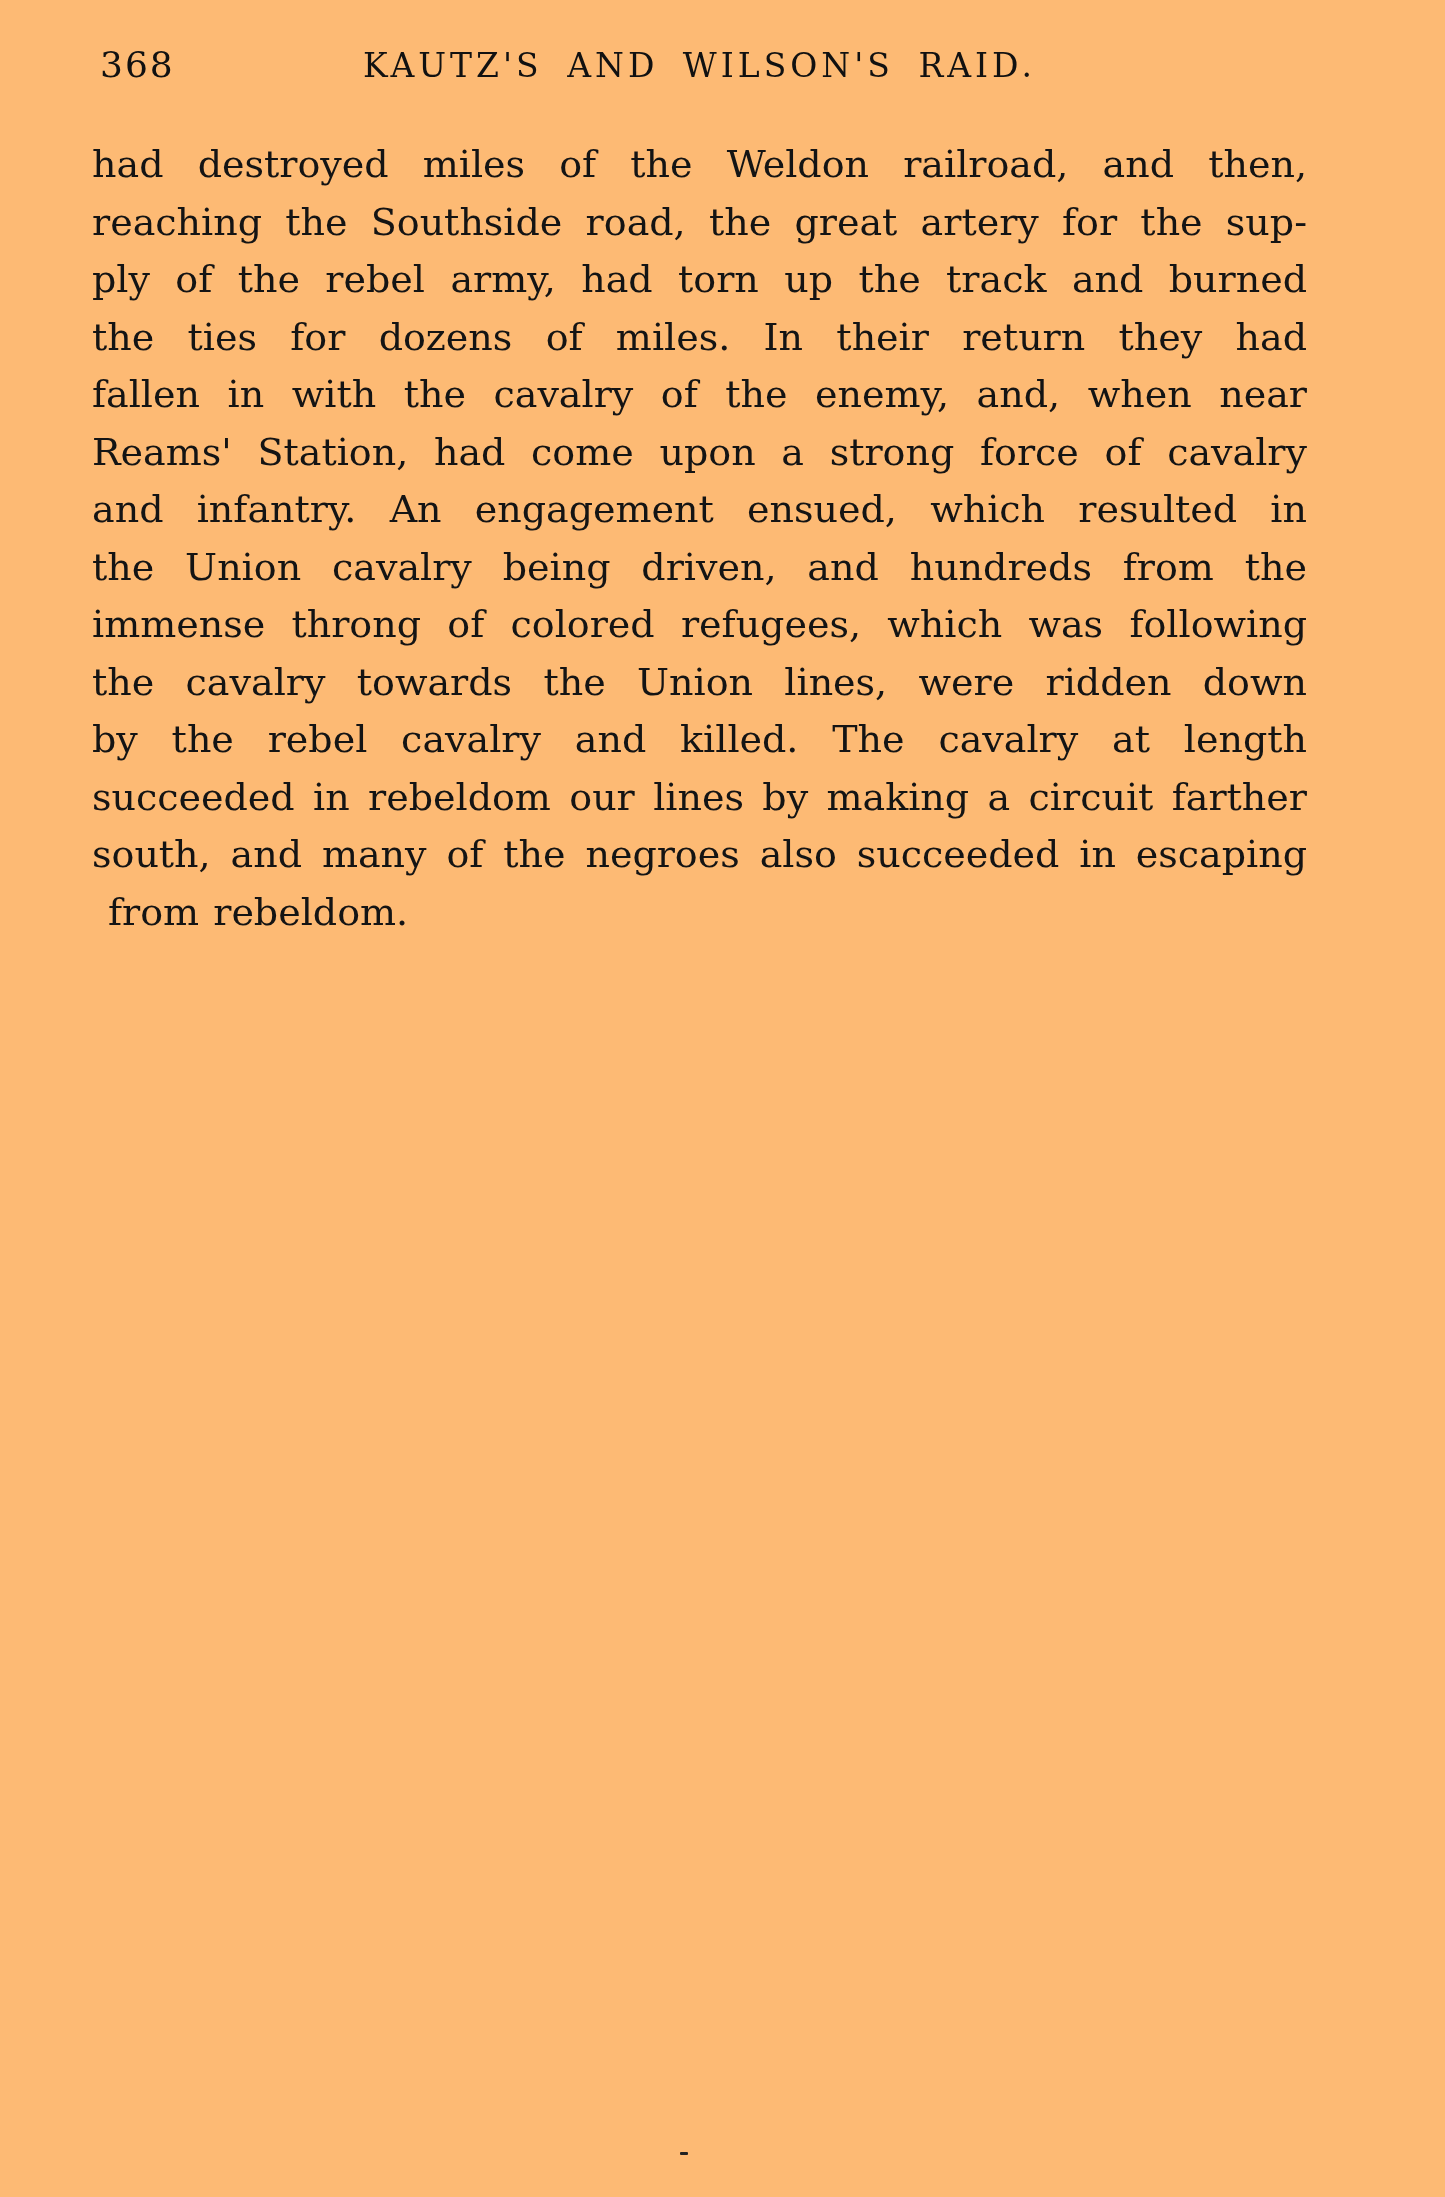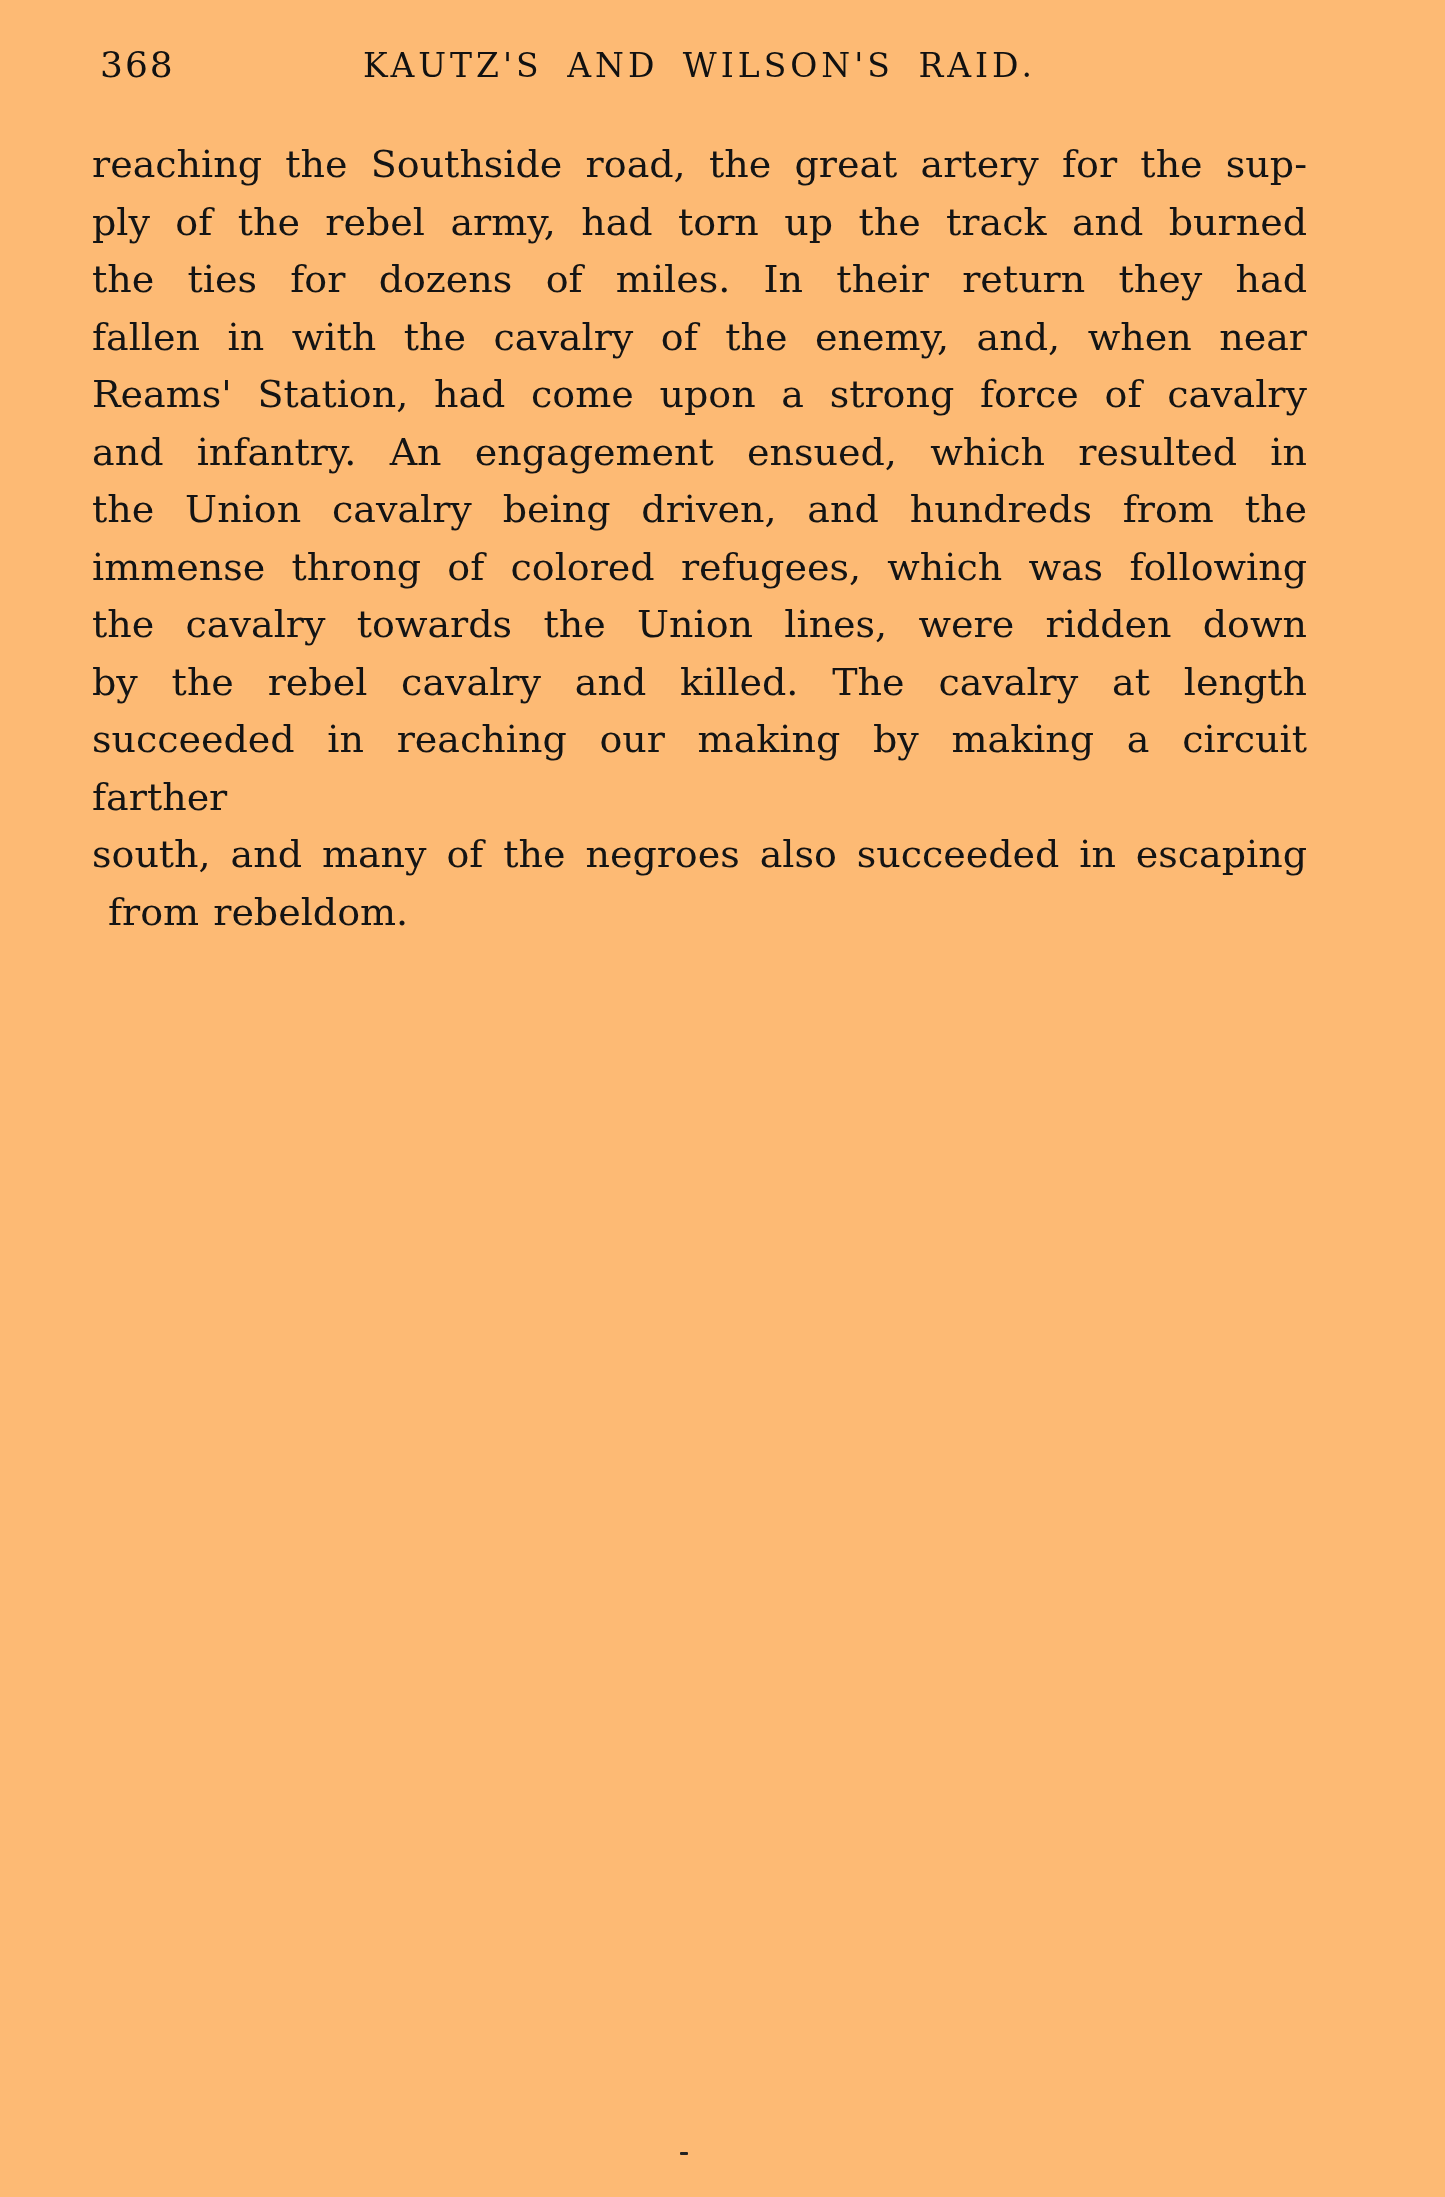--- a/index.html
+++ b/index.html
@@ -77,30 +77,31 @@
 <body>
 
 <div class="page">
 
   <div class="running-head">
     <div class="page-number">368</div>
     <div class="header-title">KAUTZ'S AND WILSON'S RAID.</div>
   </div>
 
   <div class="body-text">
+      <div class="body-line">had destroyed miles of the Weldon railroad, and then,</div>
       <div class="body-line">reaching the Southside road, the great artery for the sup-</div>
       <div class="body-line">ply of the rebel army, had torn up the track and burned</div>
       <div class="body-line">the ties for dozens of miles.  In their return they had</div>
       <div class="body-line">fallen in with the cavalry of the enemy, and, when near</div>
       <div class="body-line">Reams' Station, had come upon a strong force of cavalry</div>
       <div class="body-line">and infantry.  An engagement ensued, which resulted in</div>
       <div class="body-line">the Union cavalry being driven, and hundreds from the</div>
       <div class="body-line">immense throng of colored refugees, which was following</div>
       <div class="body-line">the cavalry towards the Union lines, were ridden down</div>
       <div class="body-line">by the rebel cavalry and killed.  The cavalry at length</div>
-      <div class="body-line">succeeded in reaching our making by making a circuit farther</div>
+      <div class="body-line">succeeded in rebeldom our lines by making a circuit farther</div>
       <div class="body-line">south, and many of the negroes also succeeded in escaping</div>
       <div class="body-line">from rebeldom.</div>
     </div>
 
   <div class="bottom-mark"></div>
 
 </div>
 
 </body></html>

